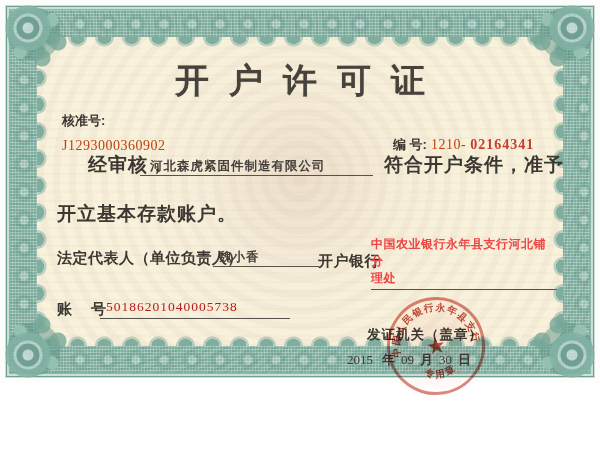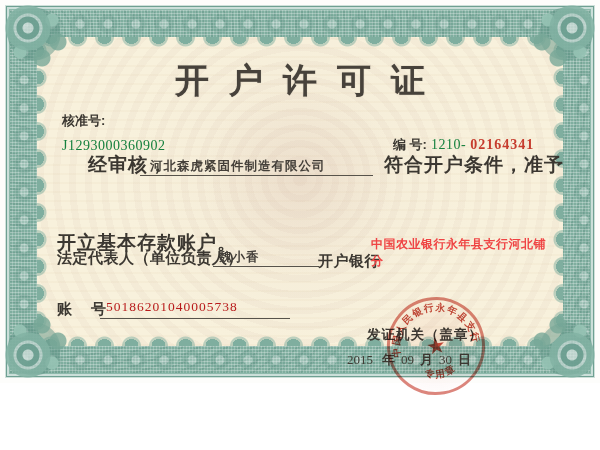--- a/index.html
+++ b/index.html
@@ -75,40 +75,40 @@
   
   .title {
     position: absolute; left: 0; right: 0; top: 58px; text-align: center;
     font-family: "Liberation Serif", "DejaVu Serif", serif;
     font-size: 34px; font-weight: 700; color: #47423b;
     letter-spacing: 20px; padding-left: 20px;
     text-shadow: 0 0 1px rgba(71,66,59,.35);
   }
 
   .label { font-weight: 700; color: #3b3731; }
-  .serif-val { font-family: "Liberation Serif", "DejaVu Serif", serif; color: #15803d; }
+  .serif-val { font-family: "Liberation Serif", "DejaVu Serif", serif; color: #c2410c; }
 
   .approval-row { position: absolute; left: 62px; top: 112px; font-size: 13px; display: flex; align-items: baseline; gap: 8px; flex-direction: column; }
   .approval-row .serif-val { font-size: 14px; letter-spacing: .5px; }
 
   .serial-row { position: absolute; left: 393px; top: 112px; font-size: 13px; display: flex; align-items: baseline; gap: 4px; }
   .serial-row .serif-val { font-size: 14px; letter-spacing: .5px; margin-top: 25px; }
   .serial-red { color: #c63c2e; font-family: "Liberation Serif", "DejaVu Serif", serif; font-size: 14px; letter-spacing: 1px; font-weight: 700; }
 
   .big { font-size: 19px; font-weight: 700; color: #3b3731; letter-spacing: 1px; }
 
   .body-prefix { position: absolute; left: 88px; top: 152px; }
   .company-underline {
     position: absolute; left: 140px; top: 151px; width: 233px; height: 25px;
     border-bottom: 1.5px solid #57534b; text-align: left; padding: 7px 0 0 10px;
     font-size: 12.5px; font-weight: 700; color: #45403a; letter-spacing: 1px;
     font-family: "Liberation Serif", "DejaVu Serif", serif;
   }
   .body-suffix { position: absolute; left: 384px; top: 152px; }
-  .body-line2 { position: absolute; left: 57px; top: 201px; margin-top: 29px; }
+  .body-line2 { position: absolute; left: 57px; top: 201px; }
 
   .legal-label { position: absolute; left: 57px; top: 249px; font-size: 15px; font-weight: 700; letter-spacing: .5px; }
   .legal-underline {
     position: absolute; left: 213px; top: 245px; width: 106px; height: 22px;
     border-bottom: 1.5px solid #57534b; padding: 4px 0 0 6px;
     font-size: 12.5px; font-weight: 700; color: #45403a; letter-spacing: 1px;
     font-family: Liberation Sans, sans-serif;
   }
 
   .bank-label { position: absolute; left: 318px; top: 252px; font-size: 15px; font-weight: 700; letter-spacing: .5px; text-align: right; }
@@ -179,20 +179,21 @@
   <div class="big body-line2">开立基本存款账户。</div>
 
   <div class="legal-label">法定代表人（单位负责人）</div>
   <div class="legal-underline">
     <span>魏小香</span>
   </div>
 
   <div class="bank-label">开户银行</div>
   <div class="bank-block">
     <div class="bank-line1">中国农业银行永年县支行河北铺分</div>
+    <div class="bank-line2">理处</div>
   </div>
 
   <div class="account-label">账　号</div>
   <div class="account-underline">
     <span>50186201040005738</span>
   </div>
 
   <div class="issuer-label">发证机关（盖章）</div>
 
   <div class="date-row">

